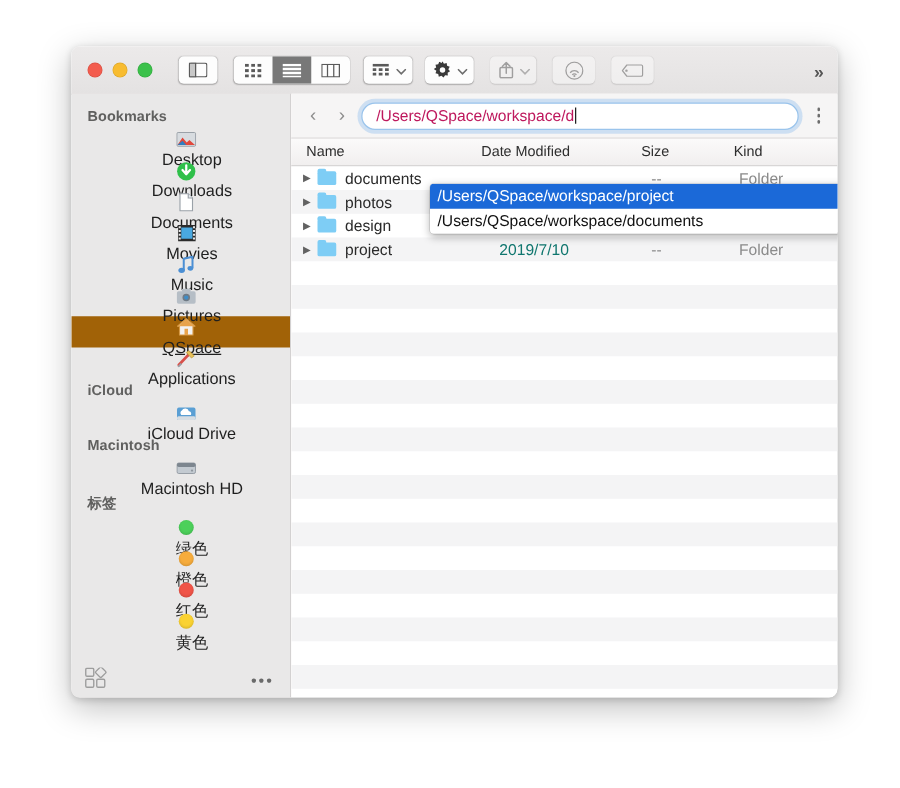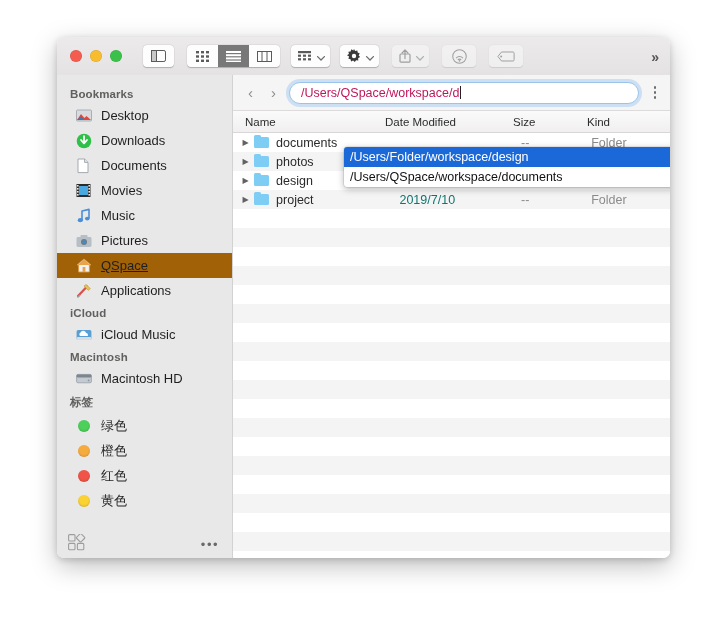--- a/index.html
+++ b/index.html
@@ -65,21 +65,21 @@
     border-right:1px solid #d3d1d1;
     position:relative;overflow:hidden;
   }
   .sb-scroll{padding-top:9px;}
   .sb-head{
     font-size:11.5px;font-weight:bold;color:#60605f;
     padding:4px 0 3px 13px;letter-spacing:.1px;
   }
   .sb-item{
     display:flex;align-items:center;height:25px;padding-left:18px;
-    font-size:13px;color:#1f1f1f;
+    font-size:13px;color:#1f1f1f;flex-direction:column;
   }
   .sb-item.sel{background:#a16207;text-decoration:underline;}
   .sb-ic{width:17px;height:17px;margin-right:9px;display:flex;align-items:center;justify-content:center;flex:0 0 17px;}
   .dot{width:12px;height:12px;border-radius:50%;box-shadow:inset 0 -1px 2px rgba(0,0,0,.14);}
   .sb-bottom{
     position:absolute;left:0;bottom:0;width:176px;height:27px;
     background:#e9e8e8;display:flex;align-items:center;justify-content:space-between;
     padding:0 14px 0 11px;box-sizing:border-box;
   }
   .dots3{color:#6a6a6a;font-size:13px;letter-spacing:1.5px;line-height:8px;}
@@ -382,21 +382,21 @@
         <div class="sb-head">iCloud</div>
 
         <div class="sb-item">
           <span class="sb-ic">
             <svg width="16" height="14" viewBox="0 0 16 14">
               <rect x="0.6" y="2" width="14.8" height="10" rx="1.5" fill="#5a9fd4"></rect>
               <rect x="0.6" y="9" width="14.8" height="3" rx="1.2" fill="#d6dde3"></rect>
               <path d="M4 8 a2.3 2.3 0 0 1 .5-3.6 a3 3 0 0 1 5.6.6 a2 2 0 0 1 1.6 3z" fill="#ffffff"></path>
             </svg>
           </span>
-          <span>iCloud Music</span>
+          <span>iCloud Drive</span>
         </div>
 
         <div class="sb-head">Macintosh</div>
 
         <div class="sb-item">
           <span class="sb-ic">
             <svg width="16" height="13" viewBox="0 0 16 13">
               <rect x="0.6" y="2.4" width="14.8" height="8.4" rx="1.4" fill="#c3cad1" stroke="#8e969e" stroke-width="0.7"></rect>
               <rect x="0.6" y="2.4" width="14.8" height="3.2" rx="1.4" fill="#7d868f"></rect>
               <circle cx="12.6" cy="8.4" r="0.9" fill="#8e969e"></circle>
@@ -522,17 +522,17 @@
         <div class="row alt"></div>
         <div class="row"></div>
         <div class="row alt"></div>
         <div class="row"></div>
         <div class="row alt"></div>
       </div>
     </div>
   </div>
 
   <div class="ac">
-    <div class="ac-item sel">/Users/Folder/workspace/design</div>
+    <div class="ac-item sel">/Users/QSpace/workspace/project</div>
     <div class="ac-item">/Users/QSpace/workspace/documents</div>
   </div>
 
 </div>
 
 </body></html>

